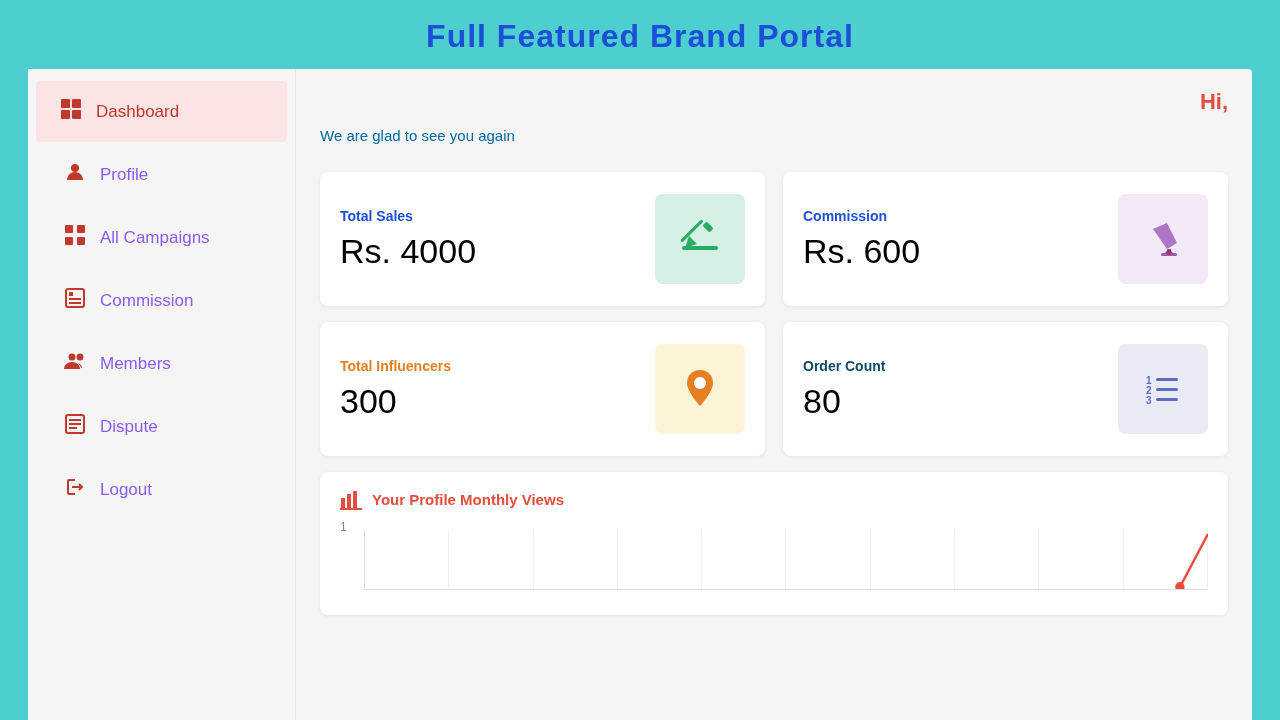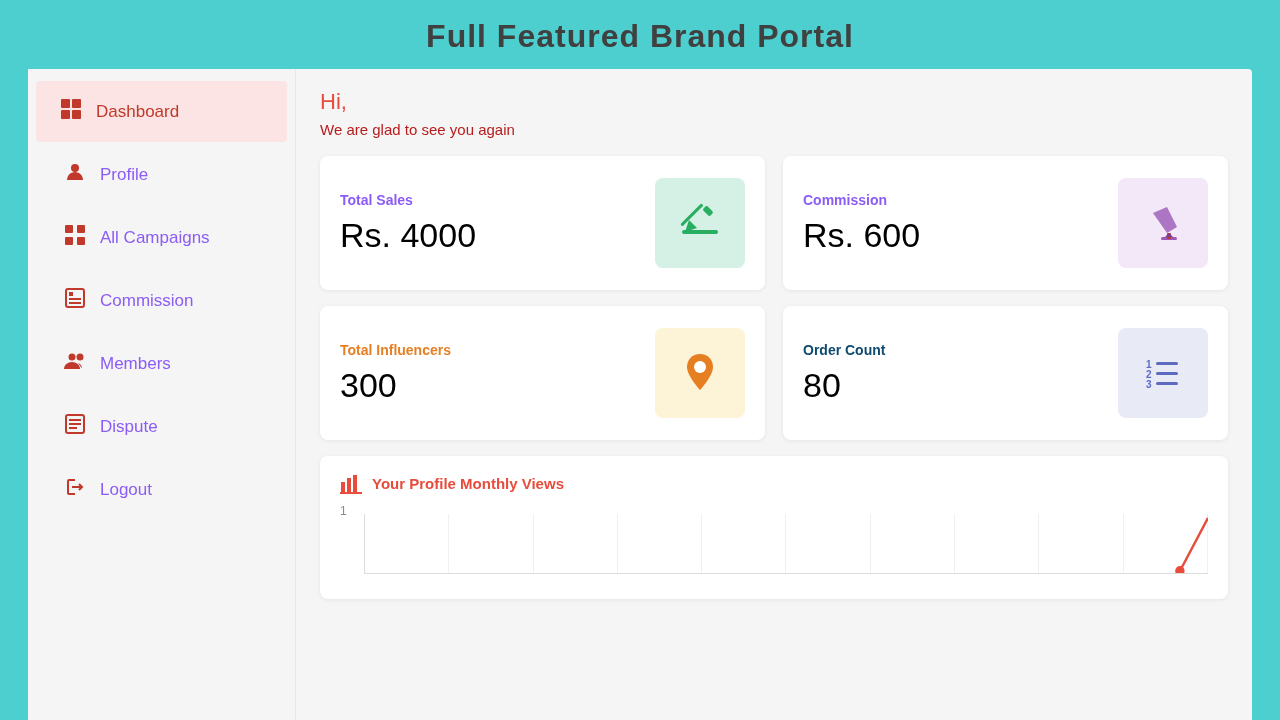--- a/index.html
+++ b/index.html
@@ -7,21 +7,21 @@
       font-family: 'Segoe UI', Arial, sans-serif;
       background: #4ECFCF;
       width: 1280px;
       height: 720px;
       overflow: hidden;
     }
     .header {
       background: #4ECFCF;
       text-align: center;
       padding: 18px 0 14px;
-      color: #404040;
+      color: #1d4ed8;
       font-size: 32px;
       font-weight: 600;
       letter-spacing: 1px;
     }
     .main-container {
       display: flex;
       background: #f5f5f5;
       height: calc(720px - 66px);
       margin: 0 28px 0 28px;
       border-radius: 4px;
@@ -58,46 +58,47 @@
     }
     
     .content {
       flex: 1;
       padding: 20px 24px 16px 24px;
       overflow-y: auto;
     }
     .greeting-hi {
       color: #e74c3c;
       font-size: 22px;
-      font-weight: 400;
-      margin-bottom: 6px;
+      font-weight: 700;
+      margin-bottom: 12px;
+      text-align: right;
     }
     .greeting-sub {
-      color: #b91c1c;
+      color: #0369a1;
       font-size: 15px;
-      margin-bottom: 18px;
+      margin-bottom: 28px;
     }
     
     .cards-row {
       display: flex;
       gap: 18px;
       margin-bottom: 16px;
     }
     .stat-card {
       flex: 1;
       background: white;
       border-radius: 8px;
       padding: 22px 20px;
       display: flex;
       align-items: center;
       justify-content: space-between;
       box-shadow: 0 1px 4px rgba(0,0,0,0.07);
     }
     .stat-label {
-      color: #8b5cf6;
+      color: #1d4ed8;
       font-size: 14px;
       font-weight: 600;
       margin-bottom: 8px;
     }
     .stat-label.orange {
       color: #e67e22;
     }
     .stat-label.order {
       color: #0c4a6e;
     }

